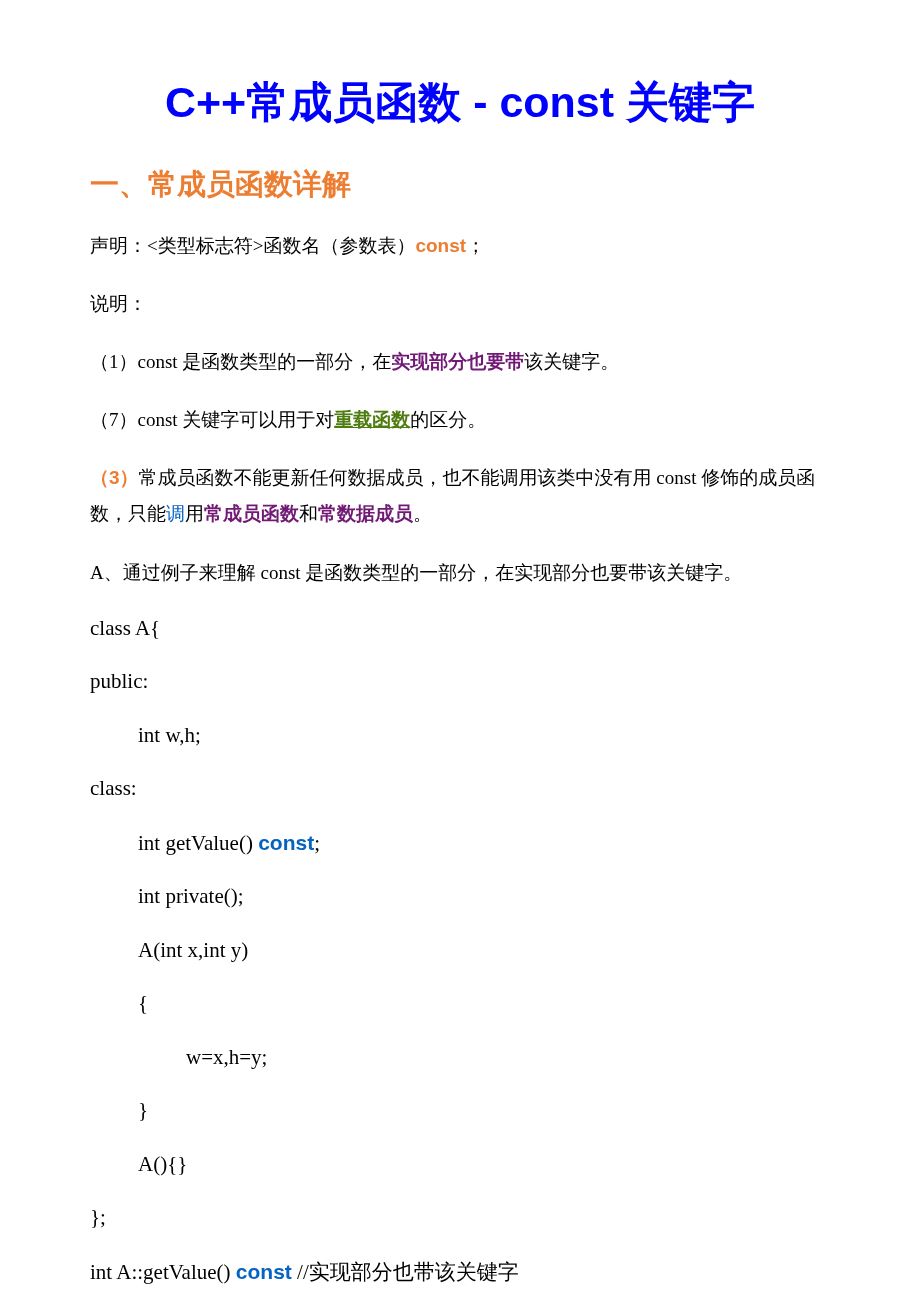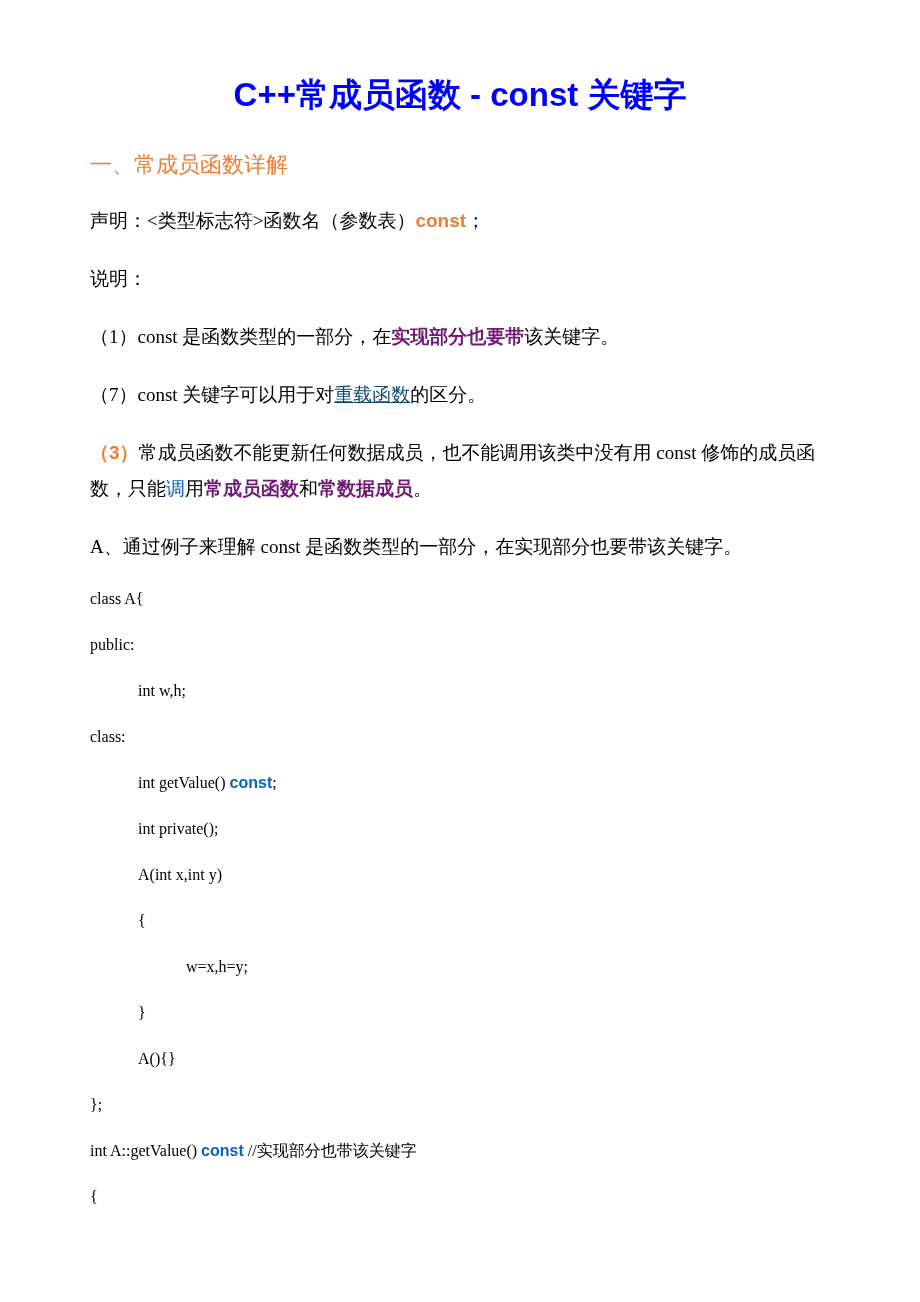--- a/index.html
+++ b/index.html
@@ -8,69 +8,69 @@
     font-family: "SimSun", "Songti SC", serif;
     font-size: 19px;
     color: #000;
     background: #fff;
     width: 920px;
     box-sizing: border-box;
     line-height: 1.5;
   }
   .title {
     text-align: center;
-    font-size: 33px;
+    font-size: 43px;
     font-weight: bold;
     color: #0000FF;
     font-family: "SimHei", "Heiti SC", "Arial", sans-serif;
     margin-bottom: 28px;
   }
   .section-heading {
     color: #ED7D31;
-    font-weight: normal;
-    font-size: 22px;
+    font-weight: bold;
+    font-size: 29px;
     font-family: "SimHei", "Heiti SC", sans-serif;
     margin-bottom: 22px;
     margin-top: 14px;
   }
   .para {
     margin-bottom: 22px;
     line-height: 1.9;
   }
   .kw-orange {
     color: #ED7D31;
     font-weight: bold;
     font-family: "Arial", "SimHei", sans-serif;
   }
   .kw-blue {
     color: #701a75;
     font-weight: bold;
   }
   .kw-blue-u {
-    color: #0c4a6e;
-    font-weight: normal;
+    color: #4d7c0f;
+    font-weight: bold;
     text-decoration: underline;
   }
   .kw-blue-plain {
     color: #0563C1;
   }
   .num-orange {
     color: #ED7D31;
     font-weight: bold;
     font-family: "Arial", sans-serif;
   }
   .kw-const {
     color: #0563C1;
     font-weight: bold;
     font-family: "Arial", sans-serif;
   }
   .code-line {
     font-family: "Times New Roman", serif;
     margin-bottom: 22px;
-    font-size: 16px;
+    font-size: 21px;
   }
   .indent1 { padding-left: 48px; }
   .indent2 { padding-left: 96px; }
 </style>
 </head>
 <body>
 
 <div class="title">C++常成员函数  - const 关键字</div>
 
 <div class="section-heading">一、常成员函数详解</div>

